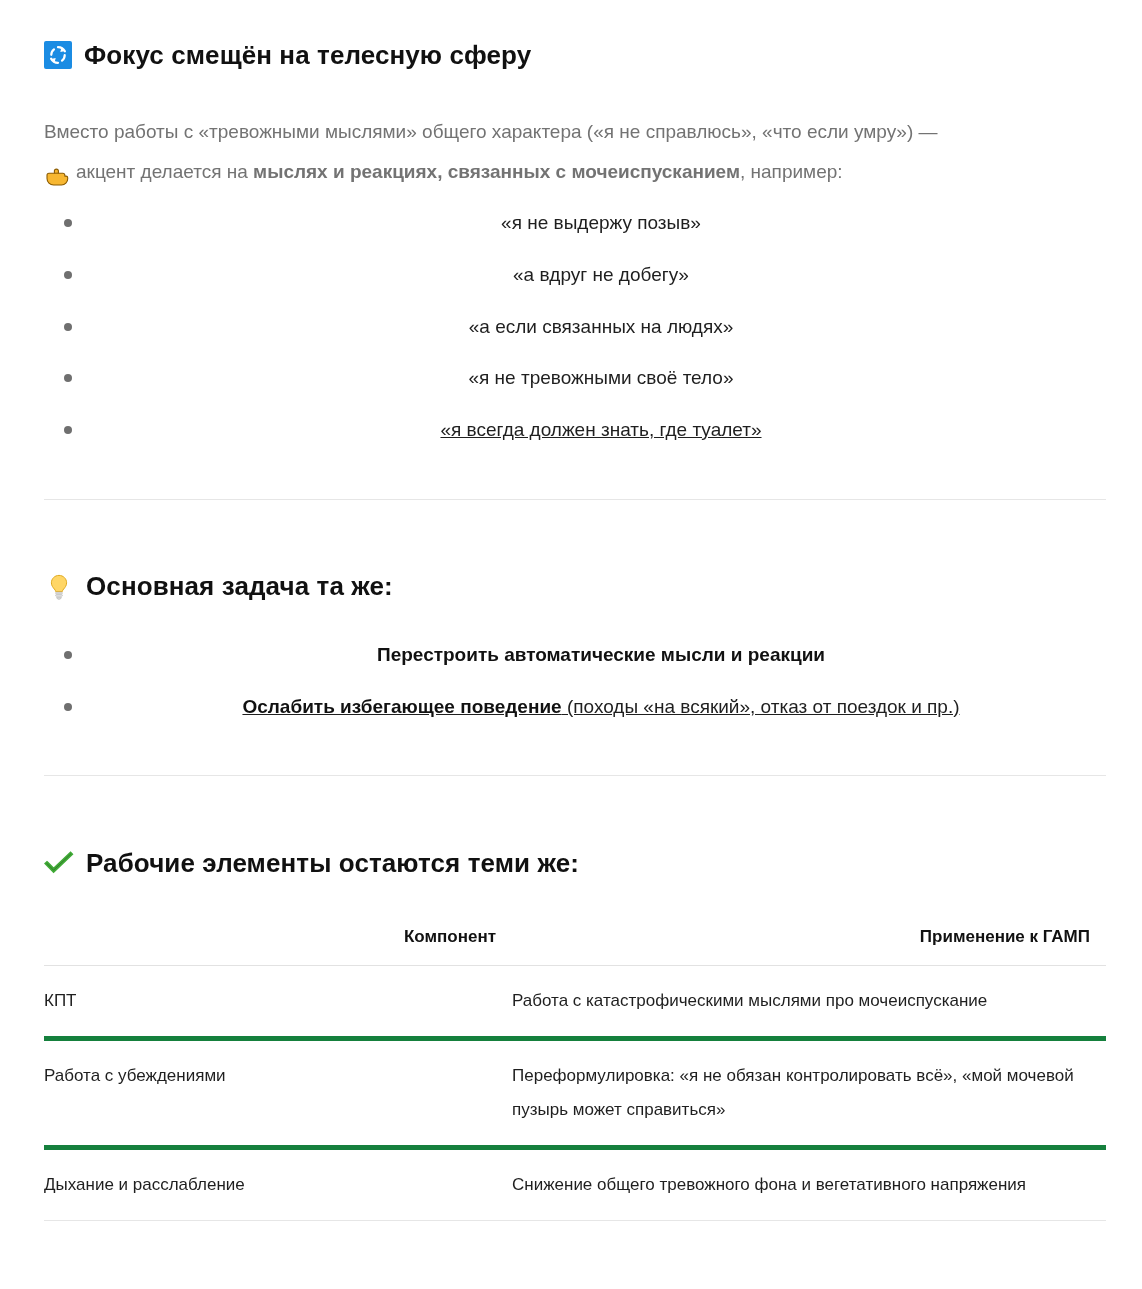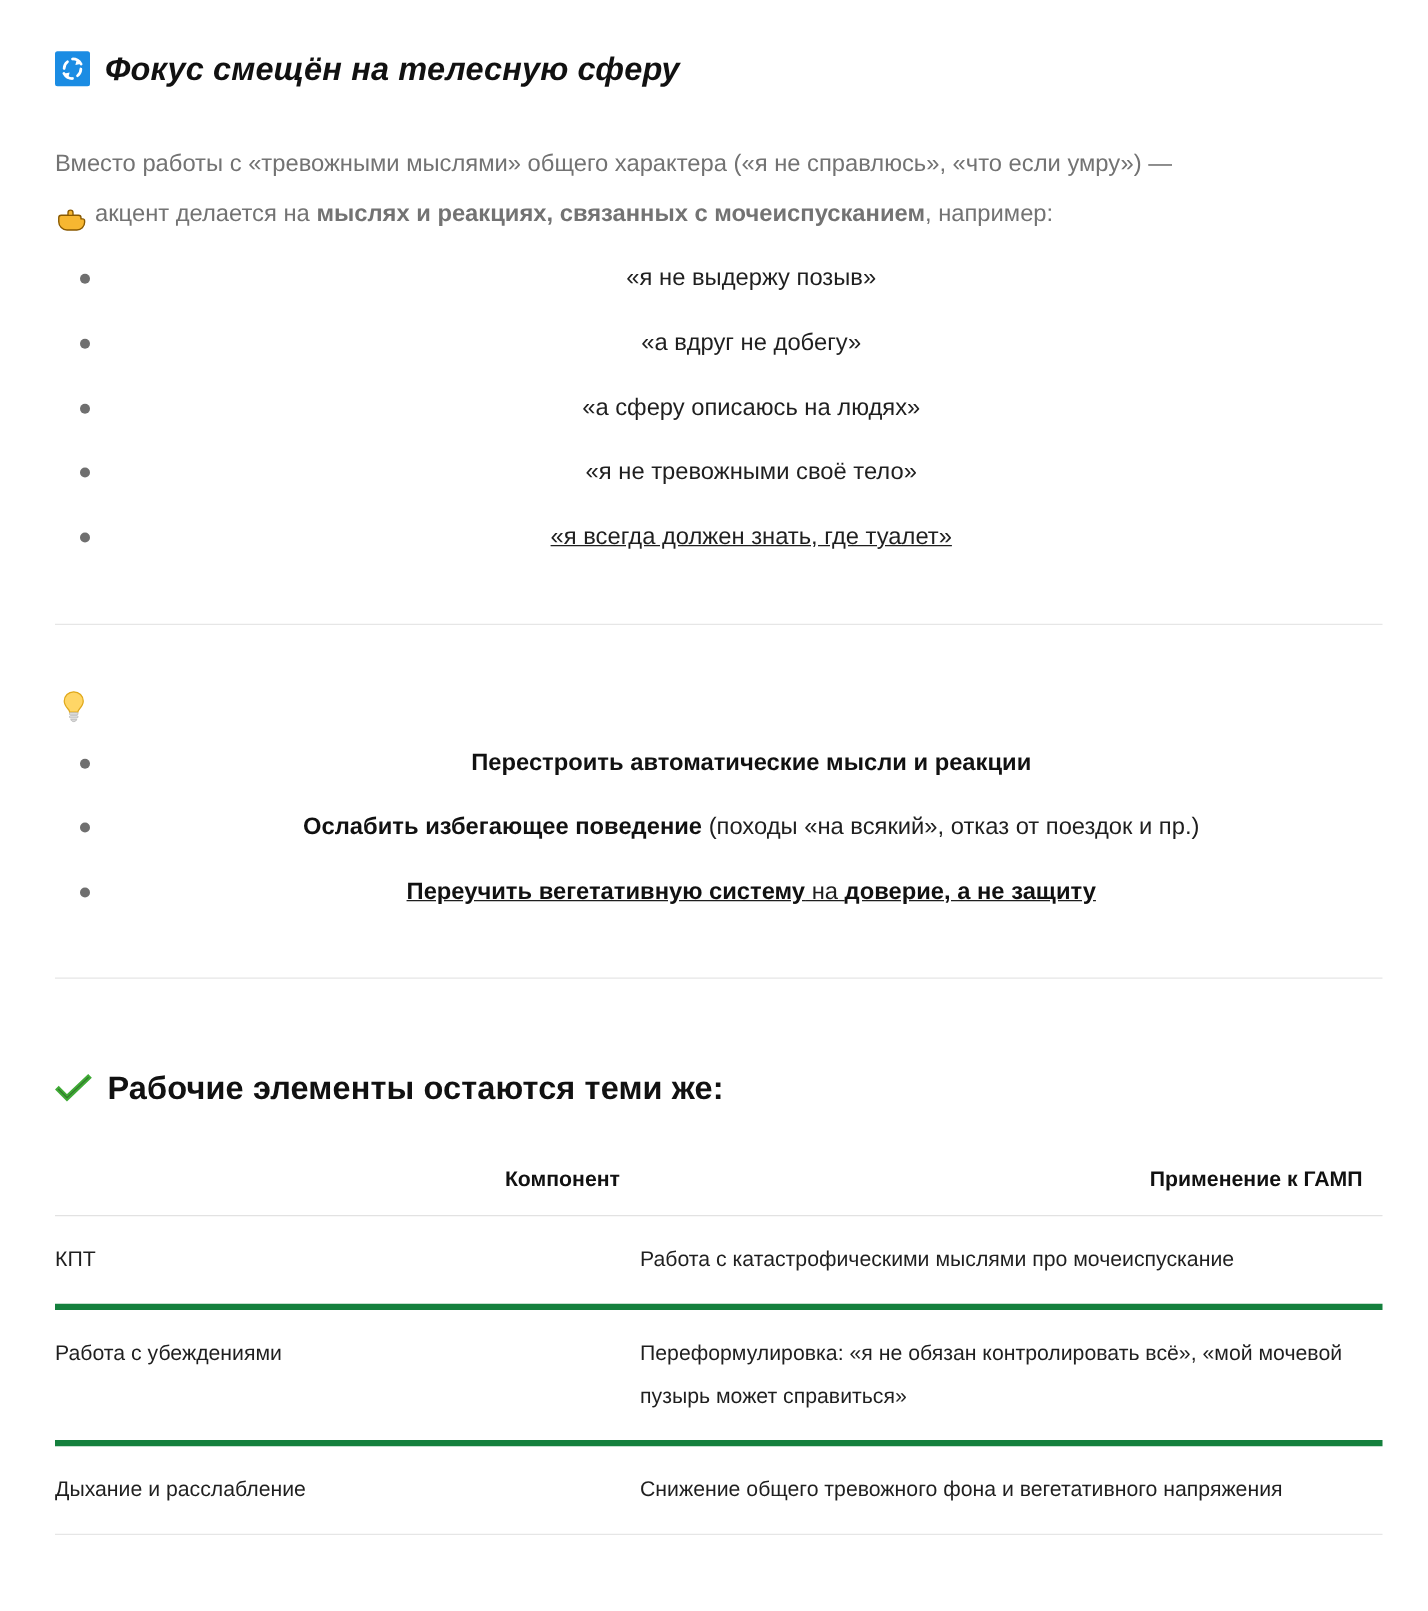--- a/index.html
+++ b/index.html
@@ -26,21 +26,21 @@
     align-items: center;
     gap: 12px;
   }
   .h-title {
     font-size: 26px;
     line-height: 1.2;
     font-weight: 700;
     color: #111111;
     letter-spacing: .1px;
   }
-  .h-title.italic { font-style: italic; }
+  .h-title.italic { }
 
   
   .emoji {
     display: inline-block;
     flex: 0 0 auto;
     line-height: 1;
     vertical-align: middle;
   }
   .icon-sync {
     width: 28px;
@@ -161,53 +161,51 @@
             <path d="M3 9.2c0-1.2.9-2 2-2h5.4V5.1c0-1.1.9-2 2-2s2 .9 2 2v2.1h4.4c1.1 0 2 .9 2 2v.9h1.3c.9 0 1.6.7 1.6 1.6v1.1c0 3.4-2.8 6.2-6.2 6.2H9.6C6 19 3 16 3 12.4z" fill="#f7b731" stroke="#8a5a00" stroke-width="1.1" stroke-linejoin="round"></path>
             <path d="M10.4 7.2h4" fill="none" stroke="#8a5a00" stroke-width="1"></path>
           </svg>
         </span><span>акцент делается на </span><b>мыслях и реакциях, связанных с мочеиспусканием</b><span>, например:</span>
       </span>
     </p>
 
     <ul class="bullets">
       <li><span>«я не выдержу позыв»</span></li>
       <li><span>«а вдруг не добегу»</span></li>
-      <li><span>«а сферу описаюсь на людях»</span></li>
+      <li><span>«а если связанных на людях»</span></li>
       <li><span>«я не тревожными своё тело»</span></li>
       <li><span>«я всегда должен знать, где туалет»</span></li>
     </ul>
   </section>
 
   <div class="sp-before-rule"></div>
   <hr class="rule">
   <div class="sp-after-rule"></div>
 
   <section>
 
     <div class="h-row">
       <span class="emoji icon-bulb">
         <svg width="30" height="30" viewBox="0 0 30 30" aria-hidden="true">
           <path d="M15 3.4c-4.3 0-7.6 3.3-7.6 7.4 0 2.8 1.6 4.7 2.9 6.2.8.9 1.3 1.6 1.4 2.6h6.6c.1-1 .6-1.7 1.4-2.6 1.3-1.5 2.9-3.4 2.9-6.2 0-4.1-3.3-7.4-7.6-7.4z" fill="#ffd666" stroke="#e0a91c" stroke-width="1"></path>
           <rect x="11.6" y="20.2" width="6.8" height="1.7" rx=".8" fill="#e6e6e6" stroke="#b9b9b9" stroke-width=".7"></rect>
           <rect x="11.6" y="22.6" width="6.8" height="1.7" rx=".8" fill="#e6e6e6" stroke="#b9b9b9" stroke-width=".7"></rect>
           <path d="M12.6 25.4h4.8c-.3 1.2-1.2 1.9-2.4 1.9s-2.1-.7-2.4-1.9z" fill="#d8d8d8" stroke="#b9b9b9" stroke-width=".7"></path>
         </svg>
       </span>
+      <h2 class="h-title">Основная задача та же:</h2>
     </div>
 
     <ul class="bullets">
       <li>
         <b>Перестроить автоматические мысли и реакции</b><span></span>
       </li>
       <li>
         <b>Ослабить избегающее поведение</b><span> (походы «на всякий», отказ от поездок и пр.)</span>
       </li>
-      <li>
-        <b>Переучить вегетативную систему</b><span> на </span><b>доверие, а не защиту</b>
-      </li>
     </ul>
   </section>
 
   <div class="sp-before-rule"></div>
   <hr class="rule">
   <div class="sp-after-rule"></div>
 
   <section>
 
     <div class="h-row">

